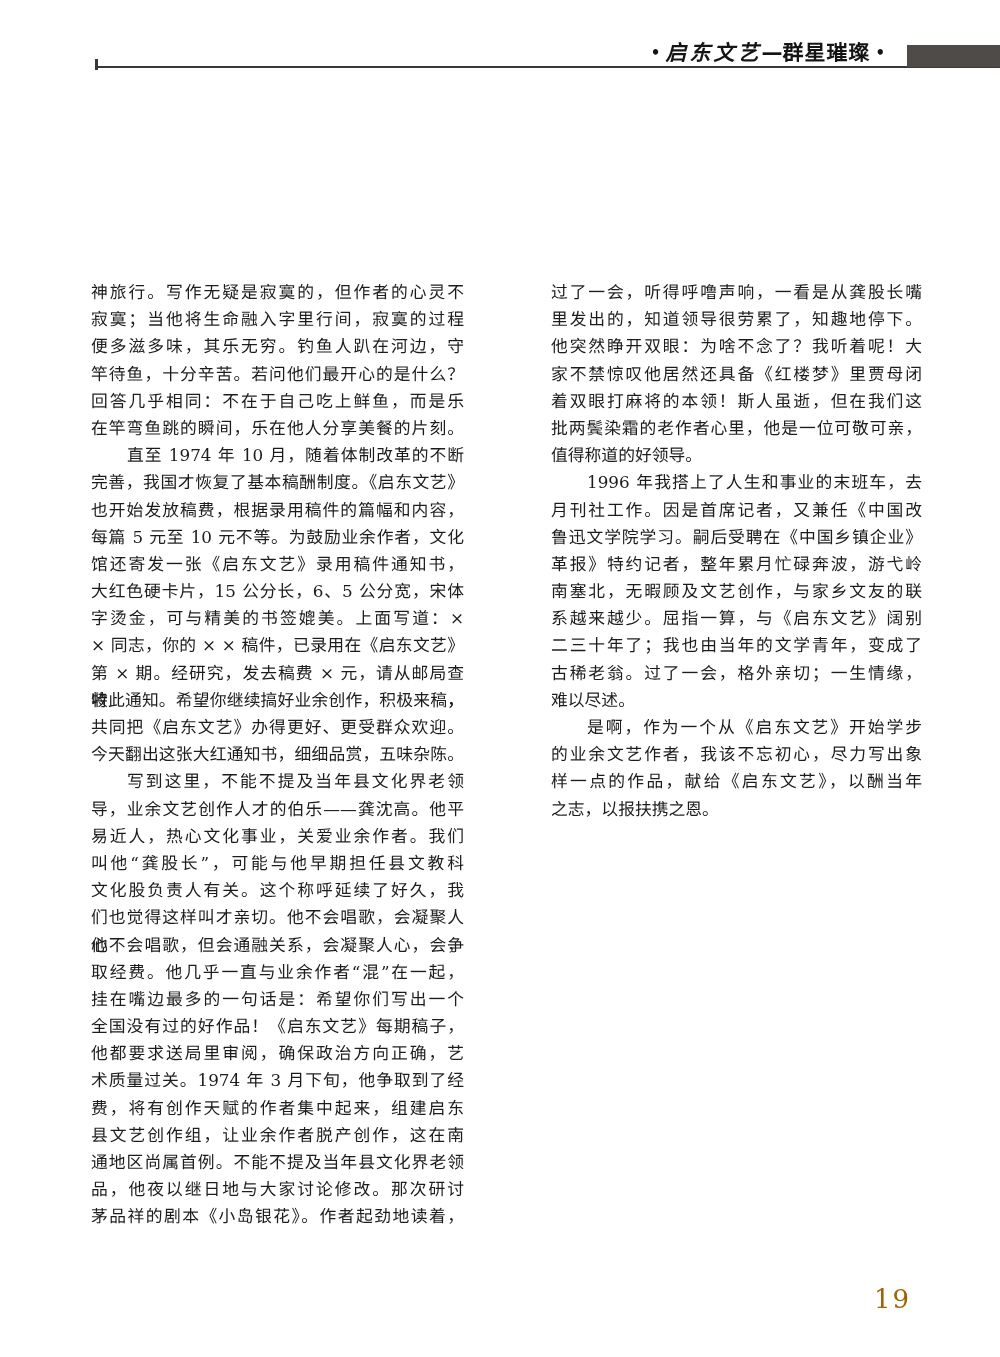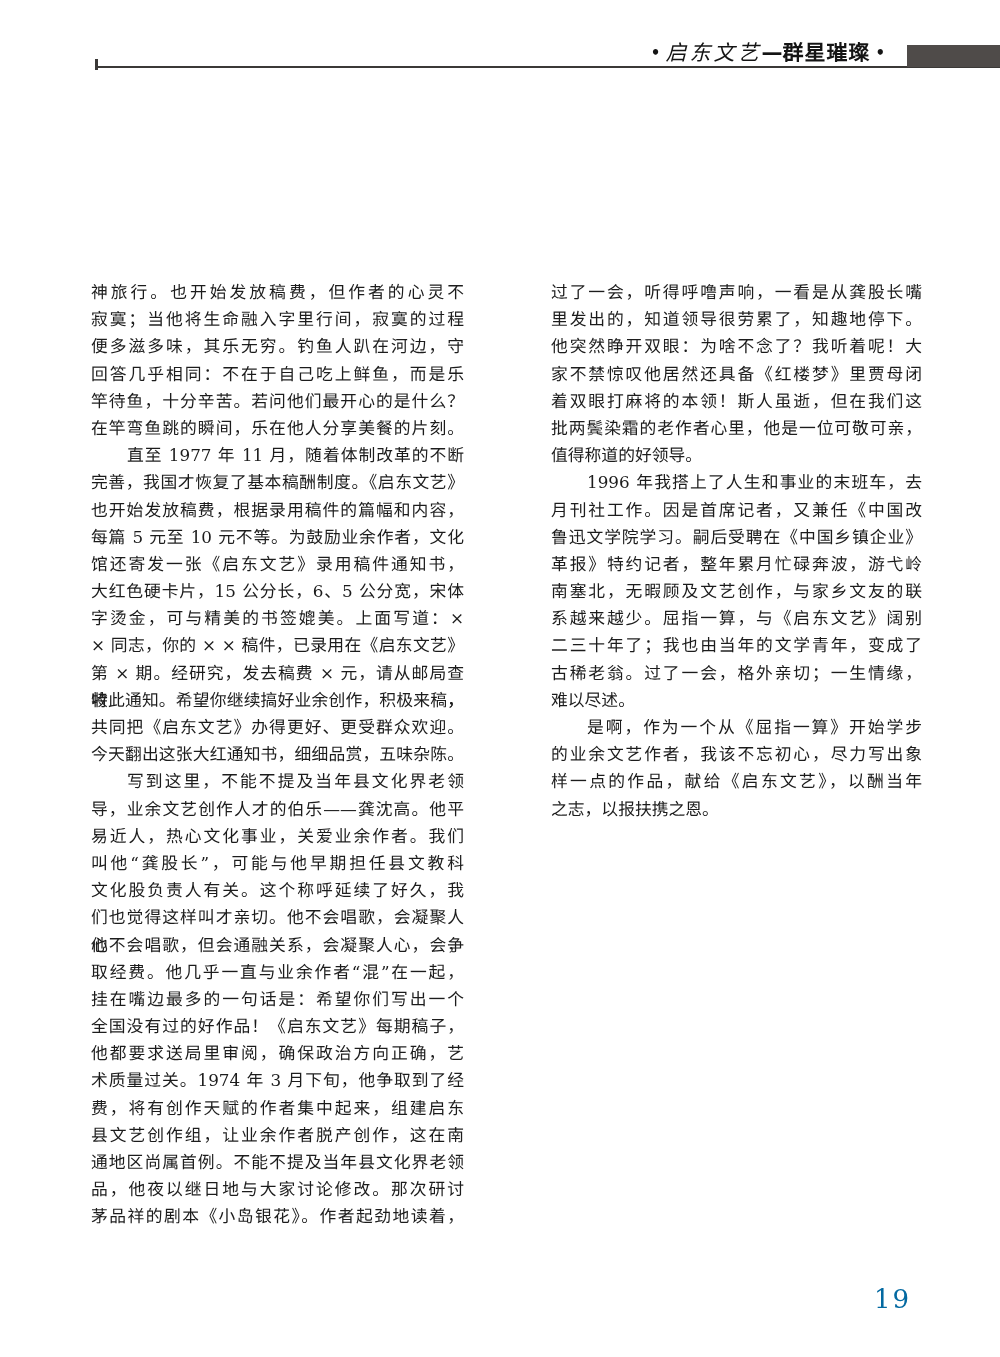--- a/index.html
+++ b/index.html
@@ -52,21 +52,21 @@
   .header-title .dot {
     font-family: "DejaVu Sans", "Liberation Sans", sans-serif;
     font-size: 15px;
     font-weight: 900;
     vertical-align: 2px;
     padding: 0 5px;
   }
   .header-title .journal {
     font-family: "DejaVu Serif", "Liberation Serif", serif;
     font-style: italic;
-    font-weight: 400;
+    font-weight: 700;
     letter-spacing: 3px;
   }
   .header-title .dash {
     font-family: "DejaVu Sans", "Liberation Sans", sans-serif;
     font-weight: 900;
   }
   .header-title .section {
     font-family: "DejaVu Sans", "Liberation Sans", sans-serif;
     font-weight: 900;
     letter-spacing: 1px;
@@ -96,43 +96,43 @@
     text-indent: 36px;
   }
 
   
   .page-number {
     position: absolute;
     left: 874px;
     top: 1284px;
     font-size: 26px;
     letter-spacing: 2px;
-    color: #0369a1;
+    color: #a16207;
     font-family: "DejaVu Serif", "Liberation Serif", serif;
   }
 </style>
 </head>
 <body>
 
 <div class="header-rule-tick"></div>
 <div class="header-rule" style="background-color: rgb(59, 57, 55);"></div>
 <div class="header-bar" style="background-color: rgb(79, 75, 73);"></div>
 
 <div class="header-title">
   <span class="dot">•</span><span class="journal">启东文艺</span><span class="dash">—</span><span class="section">群星璀璨</span><span class="dot">•</span>
 </div>
 
 <div id="left-column" class="column column-left">
-    <div class="line just">神旅行。也开始发放稿费，但作者的心灵不</div>
+    <div class="line just">神旅行。写作无疑是寂寞的，但作者的心灵不</div>
     <div class="line just">寂寞；当他将生命融入字里行间，寂寞的过程</div>
     <div class="line just">便多滋多味，其乐无穷。钓鱼人趴在河边，守</div>
+    <div class="line just">竿待鱼，十分辛苦。若问他们最开心的是什么？</div>
     <div class="line just">回答几乎相同：不在于自己吃上鲜鱼，而是乐</div>
-    <div class="line just">竿待鱼，十分辛苦。若问他们最开心的是什么？</div>
     <div class="line just">在竿弯鱼跳的瞬间，乐在他人分享美餐的片刻。</div>
-    <div class="line just ind">直至 1977 年 11 月，随着体制改革的不断</div>
+    <div class="line just ind">直至 1974 年 10 月，随着体制改革的不断</div>
     <div class="line just">完善，我国才恢复了基本稿酬制度。《启东文艺》</div>
     <div class="line just">也开始发放稿费，根据录用稿件的篇幅和内容，</div>
     <div class="line just">每篇 5 元至 10 元不等。为鼓励业余作者，文化</div>
     <div class="line just">馆还寄发一张《启东文艺》录用稿件通知书，</div>
     <div class="line just">大红色硬卡片，15 公分长，6、5 公分宽，宋体</div>
     <div class="line just">字烫金，可与精美的书签媲美。上面写道：×</div>
     <div class="line just">× 同志，你的 × × 稿件，已录用在《启东文艺》</div>
     <div class="line just">第 × 期。经研究，发去稿费 × 元，请从邮局查收，</div>
     <div class="line just">特此通知。希望你继续搞好业余创作，积极来稿，</div>
     <div class="line just">共同把《启东文艺》办得更好、更受群众欢迎。</div>
@@ -165,19 +165,19 @@
     <div class="line">值得称道的好领导。</div>
     <div class="line just ind">1996 年我搭上了人生和事业的末班车，去</div>
     <div class="line just">月刊社工作。因是首席记者，又兼任《中国改</div>
     <div class="line just">鲁迅文学院学习。嗣后受聘在《中国乡镇企业》</div>
     <div class="line just">革报》特约记者，整年累月忙碌奔波，游弋岭</div>
     <div class="line just">南塞北，无暇顾及文艺创作，与家乡文友的联</div>
     <div class="line just">系越来越少。屈指一算，与《启东文艺》阔别</div>
     <div class="line just">二三十年了；我也由当年的文学青年，变成了</div>
     <div class="line just">古稀老翁。过了一会，格外亲切；一生情缘，</div>
     <div class="line">难以尽述。</div>
-    <div class="line just ind">是啊，作为一个从《屈指一算》开始学步</div>
+    <div class="line just ind">是啊，作为一个从《启东文艺》开始学步</div>
     <div class="line just">的业余文艺作者，我该不忘初心，尽力写出象</div>
     <div class="line just">样一点的作品，献给《启东文艺》，以酬当年</div>
     <div class="line">之志，以报扶携之恩。</div>
   </div>
 
 <div class="page-number">19</div>
 
 </body></html>

